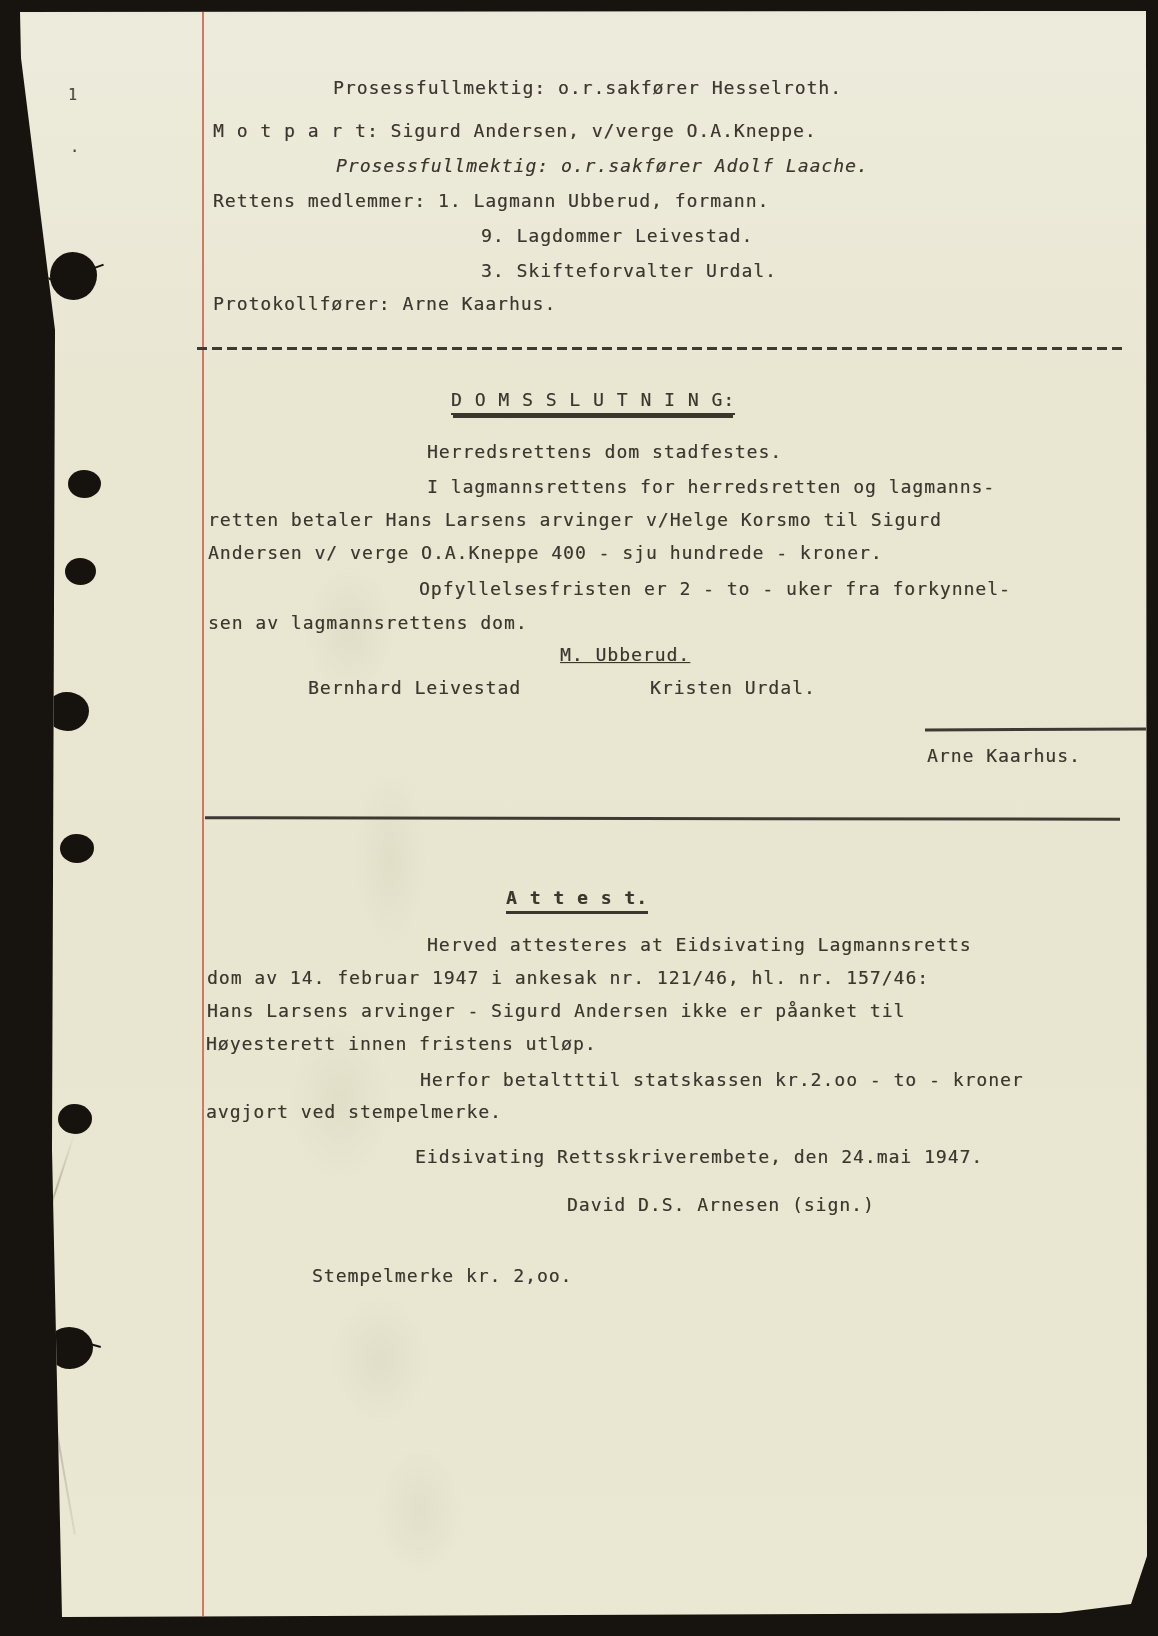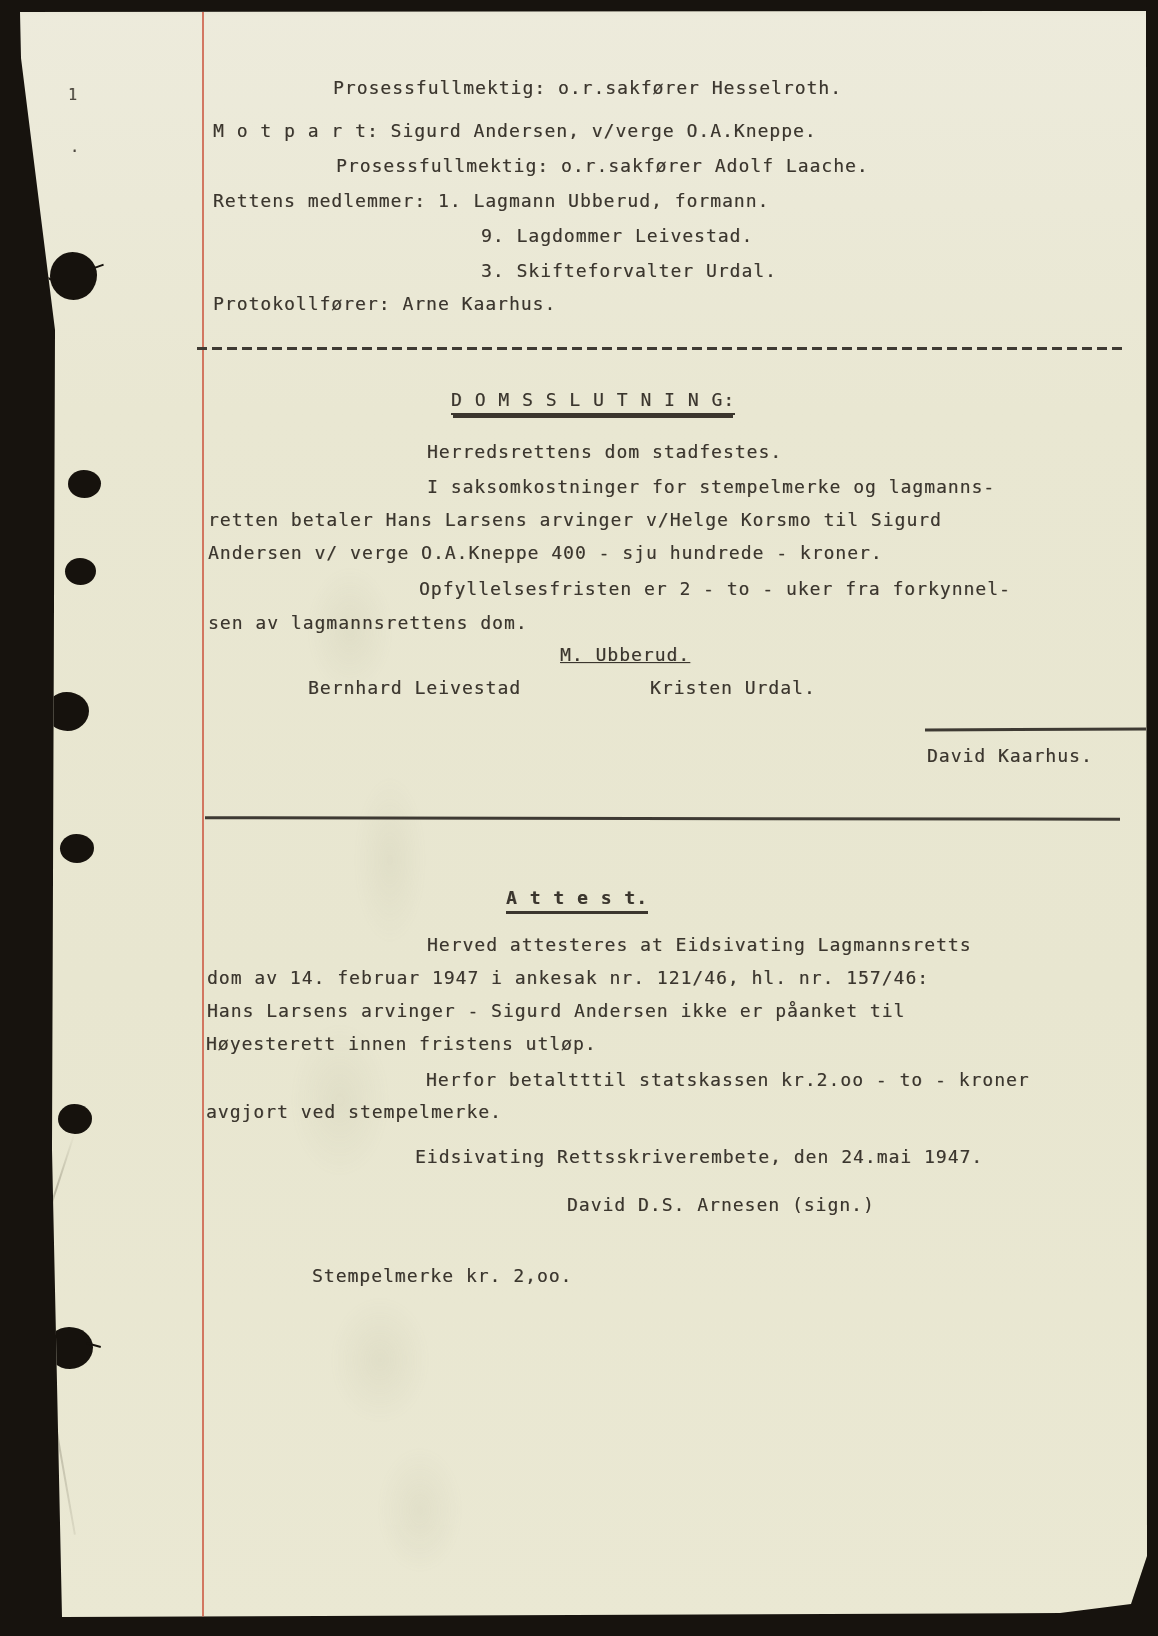--- a/index.html
+++ b/index.html
@@ -103,42 +103,42 @@
   <div class="paper">
     <div class="ghost g1"></div>
     <div class="ghost g2"></div>
     <div class="red-margin"></div>
     <div class="crease"></div>
     <div class="crease2"></div>
 
     <div id="text-layer">
         <div class="line" style="left: 333px; top: 76px;">Prosessfullmektig: o.r.sakfører Hesselroth.</div>
         <div class="line" style="left: 213px; top: 119px;">M o t p a r t: Sigurd Andersen, v/verge O.A.Kneppe.</div>
-        <div class="line" style="left: 336px; top: 154px;">Prosessfullmektig: o.r.sakfører Adolf Laache.</div>
+        <div class="line" style="left: 336px; top: 154px; font-style: italic;">Prosessfullmektig: o.r.sakfører Adolf Laache.</div>
         <div class="line" style="left: 213px; top: 189px;">Rettens medlemmer: 1. Lagmann Ubberud, formann.</div>
         <div class="line" style="left: 481px; top: 224px;">9. Lagdommer Leivestad.</div>
         <div class="line" style="left: 481px; top: 259px;">3. Skifteforvalter Urdal.</div>
         <div class="line" style="left: 213px; top: 292px;">Protokollfører: Arne Kaarhus.</div>
         <div class="line u-double" style="left: 451px; top: 388px;">D O M S S L U T N I N G:</div>
         <div class="line" style="left: 427px; top: 440px;">Herredsrettens dom stadfestes.</div>
-        <div class="line" style="left: 427px; top: 475px;">I saksomkostninger for stempelmerke og lagmanns-</div>
+        <div class="line" style="left: 427px; top: 475px;">I lagmannsrettens for herredsretten og lagmanns-</div>
         <div class="line" style="left: 208px; top: 508px;">retten betaler Hans Larsens arvinger v/Helge Korsmo til Sigurd</div>
         <div class="line" style="left: 208px; top: 541px;">Andersen v/ verge O.A.Kneppe 400 - sju hundrede - kroner.</div>
         <div class="line" style="left: 419px; top: 577px;">Opfyllelsesfristen er 2 - to - uker fra forkynnel-</div>
         <div class="line" style="left: 208px; top: 611px;">sen av lagmannsrettens dom.</div>
         <div class="line" style="left: 560px; top: 643px; text-decoration: underline;">M. Ubberud.</div>
         <div class="line" style="left: 308px; top: 676px;">Bernhard Leivestad</div>
         <div class="line" style="left: 650px; top: 676px;">Kristen Urdal.</div>
-        <div class="line" style="left: 927px; top: 744px;">David Kaarhus.</div>
+        <div class="line" style="left: 927px; top: 744px;">Arne Kaarhus.</div>
         <div class="line u-single" style="left: 506px; top: 886px;">A t t e s t.</div>
         <div class="line" style="left: 427px; top: 933px;">Herved attesteres at Eidsivating Lagmannsretts</div>
         <div class="line" style="left: 207px; top: 966px;">dom av 14. februar 1947 i ankesak nr. 121/46, hl. nr. 157/46:</div>
         <div class="line" style="left: 207px; top: 999px;">Hans Larsens arvinger - Sigurd Andersen ikke er påanket til</div>
         <div class="line" style="left: 206px; top: 1032px;">Høyesterett innen fristens utløp.</div>
-        <div class="line" style="left: 420px; top: 1068px; margin-left: 6px;">Herfor betaltttil statskassen kr.2.oo - to - kroner</div>
+        <div class="line" style="left: 420px; top: 1068px;">Herfor betaltttil statskassen kr.2.oo - to - kroner</div>
         <div class="line" style="left: 206px; top: 1100px;">avgjort ved stempelmerke.</div>
         <div class="line" style="left: 415px; top: 1145px;">Eidsivating Rettsskriverembete, den 24.mai 1947.</div>
         <div class="line" style="left: 567px; top: 1193px;">David D.S. Arnesen (sign.)</div>
         <div class="line" style="left: 312px; top: 1264px;">Stempelmerke kr. 2,oo.</div>
         <div class="line small-mark" style="left: 68px; top: 84px;">1</div>
         <div class="line small-mark" style="left: 70px; top: 136px;">.</div>
       </div>
 
     <div class="rule rule-dashed"></div>
     <div class="rule rule-sig"></div>

